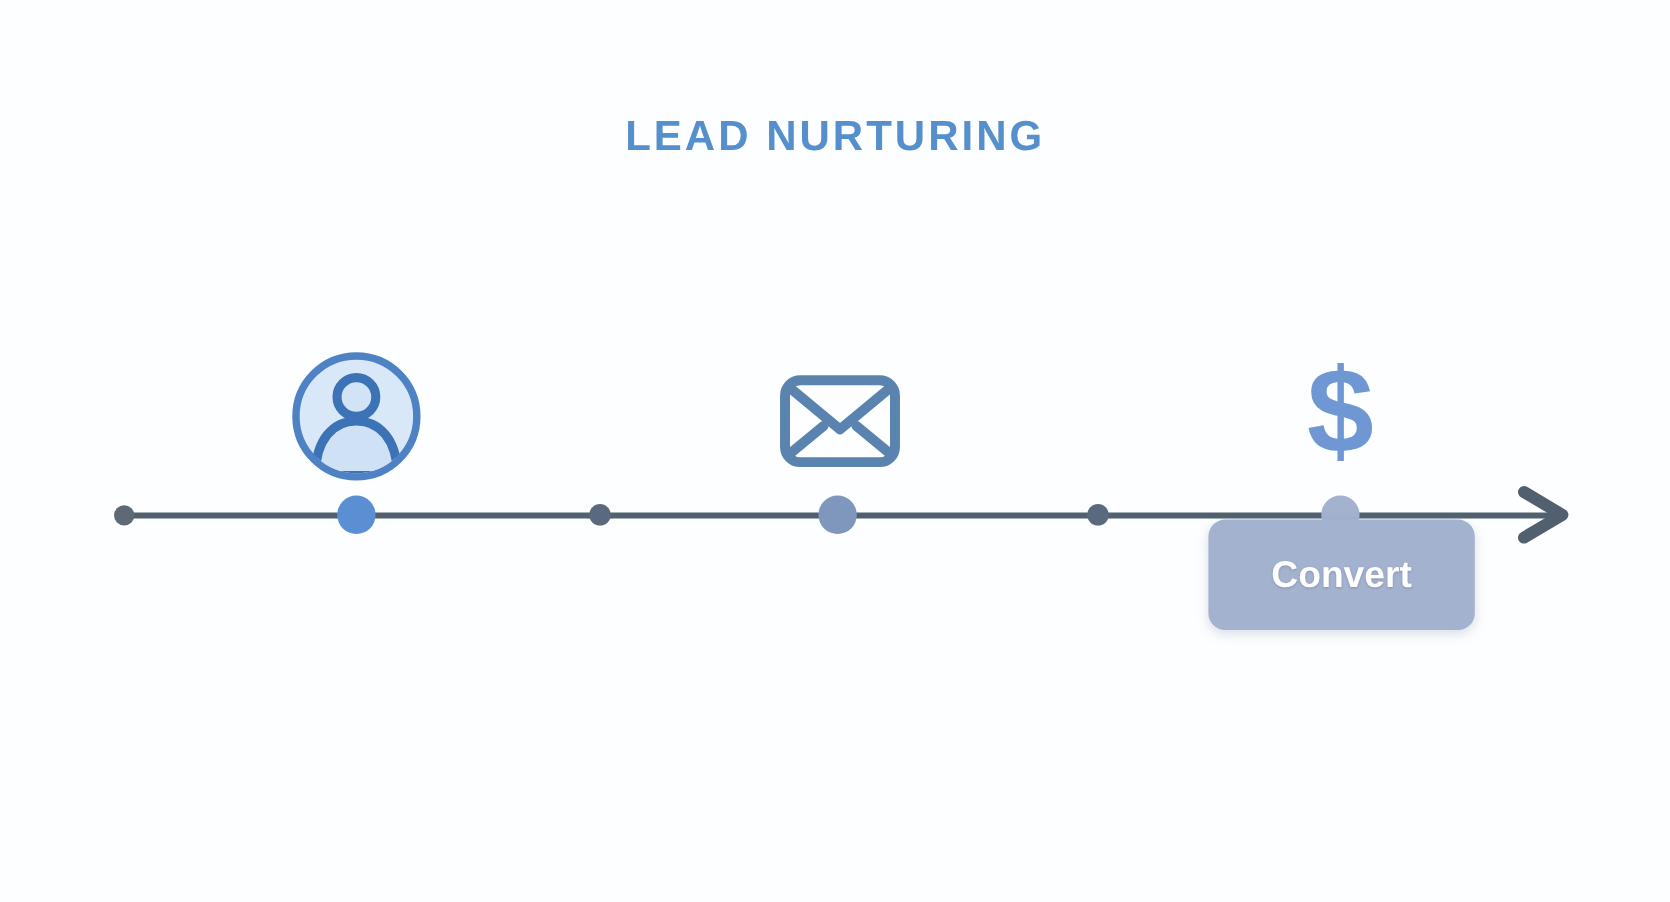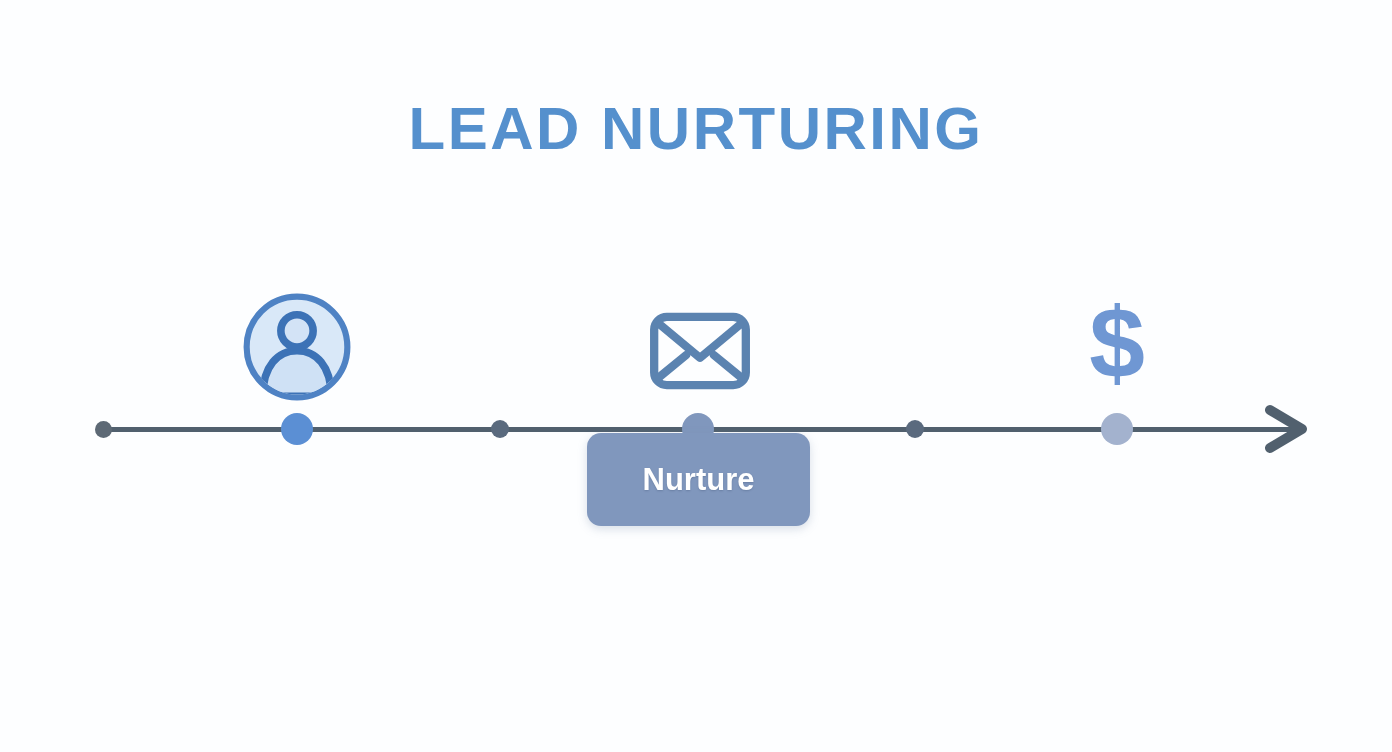--- a/index.html
+++ b/index.html
@@ -10,21 +10,21 @@
     background: #fdfeff;
     overflow: hidden;
     font-family: "Liberation Sans", sans-serif;
   }
   .diagram-title {
     position: absolute;
     top: 94px;
     left: 0;
     right: 0;
     text-align: center;
-    font-size: 60px;
+    font-size: 35px;
     font-weight: 700;
     letter-spacing: 2.5px;
     color: #5590cd;
   }
   .timeline-line {
     position: absolute;
     left: 103px;
     top: 427px;
     width: 1190px;
     height: 5px;
@@ -118,19 +118,19 @@
   </svg>
 
   <svg class="stage-icon email-icon" width="102" height="78" viewBox="0 0 104 80">
     <g fill="none" stroke-width="8.5" stroke-linecap="round" stroke-linejoin="round" stroke="#5b83b0">
       <rect x="5" y="5" width="94" height="70" rx="13"></rect>
       <path d="M11,13 L52,47 L93,13"></path>
       <path d="M10,67 L38,44"></path>
       <path d="M94,67 L66,44"></path>
     </g>
   </svg>
-  <div class="stage-box box-2" style="background-color: rgb(128, 151, 189);">
-    <span>Nurture</span>
-  </div>
 
   <div class="dollar-icon" style="color: rgb(111, 151, 211);">$</div>
+  <div class="stage-box box-3" style="background-color: rgb(163, 178, 206);">
+    <span>Convert</span>
+  </div>
 
 </div>
 
 </body></html>

